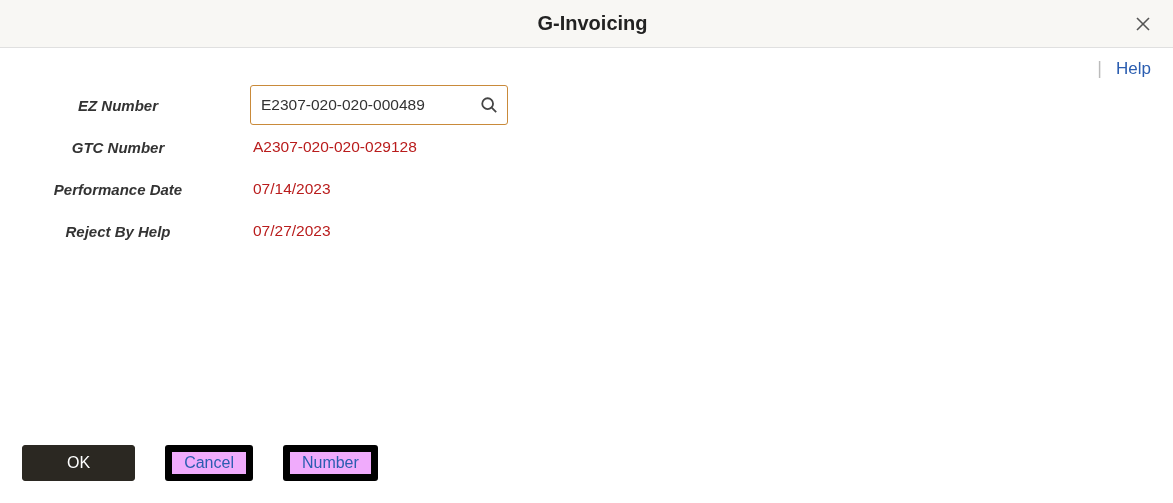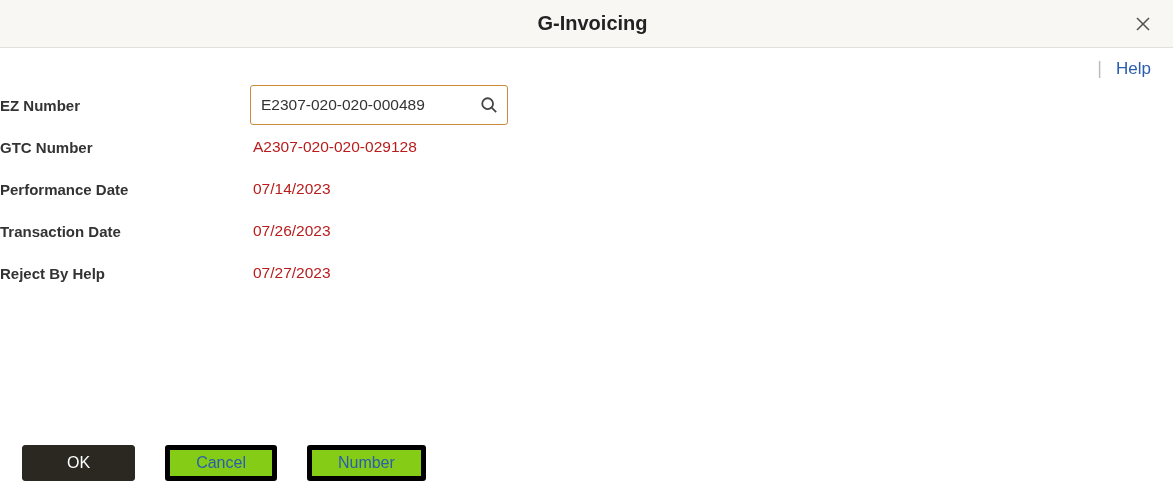--- a/index.html
+++ b/index.html
@@ -58,25 +58,26 @@
     padding: 6px 0 0 0;
   }
   .form-row {
     display: flex;
     align-items: center;
     min-height: 40px;
     margin-bottom: 2px;
   }
   .form-label {
     width: 250px;
-    text-align: left;
+    text-align: center;
     font-weight: bold;
     font-size: 15px;
     color: #333;
     padding-right: 14px;
+    font-style: italic;
   }
   .form-value {
     font-size: 15.5px;
     color: #b91c1c;
     padding-left: 3px;
   }
   .lookup-wrap {
     position: relative;
     display: inline-block;
   }
@@ -104,29 +105,29 @@
   .lookup-icon svg { width: 18px; height: 18px; }
   .button-bar {
     position: absolute;
     left: 22px;
     bottom: 22px;
     display: flex;
     gap: 30px;
   }
   .btn {
     height: 36px;
-    padding: 0 26px;
+    padding: 0 12px;
     border-radius: 3px;
     font-size: 16px;
     cursor: pointer;
     display: inline-flex;
     align-items: center;
     justify-content: center;
-    border: 5px solid #000000;
-    background: #84cc16;
+    border: 7px solid #000000;
+    background: #f0abfc;
     color: #2a5db0;
   }
   .btn-primary {
     background: #2b2822;
     color: #fff;
     border: 1px solid #2b2822;
     padding: 0 44px;
   }
 </style>
 </head>
@@ -165,24 +166,20 @@
   <div class="form-row">
     <div class="form-label">GTC Number</div>
     <div class="form-value">A2307-020-020-029128</div>
   </div>
 
   <div class="form-row">
     <div class="form-label">Performance Date</div>
     <div class="form-value">07/14/2023</div>
   </div>
 
-  <div class="form-row">
-    <div class="form-label">Transaction Date</div>
-    <div class="form-value">07/26/2023</div>
-  </div>
 
   <div class="form-row">
     <div class="form-label">Reject By Help</div>
     <div class="form-value">07/27/2023</div>
   </div>
 
 </div>
 
 <div class="button-bar">
   <div class="btn btn-primary">OK</div>

